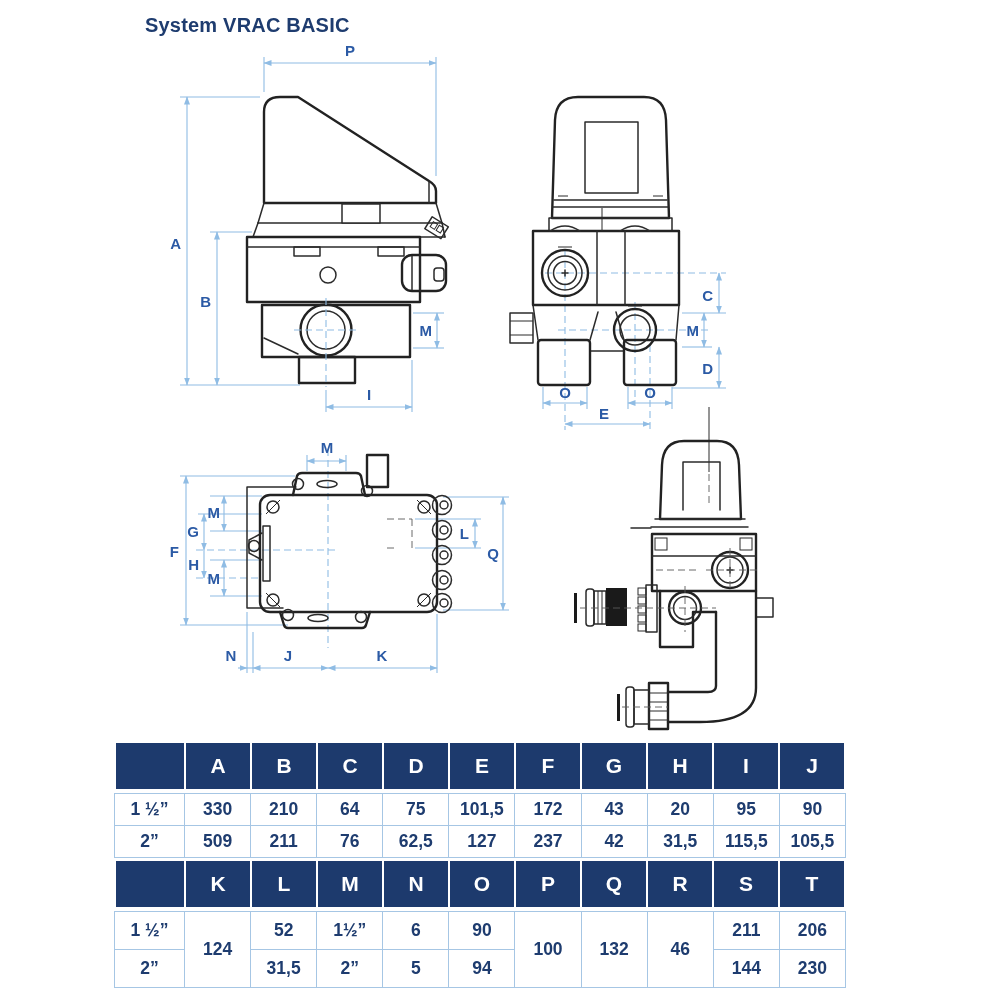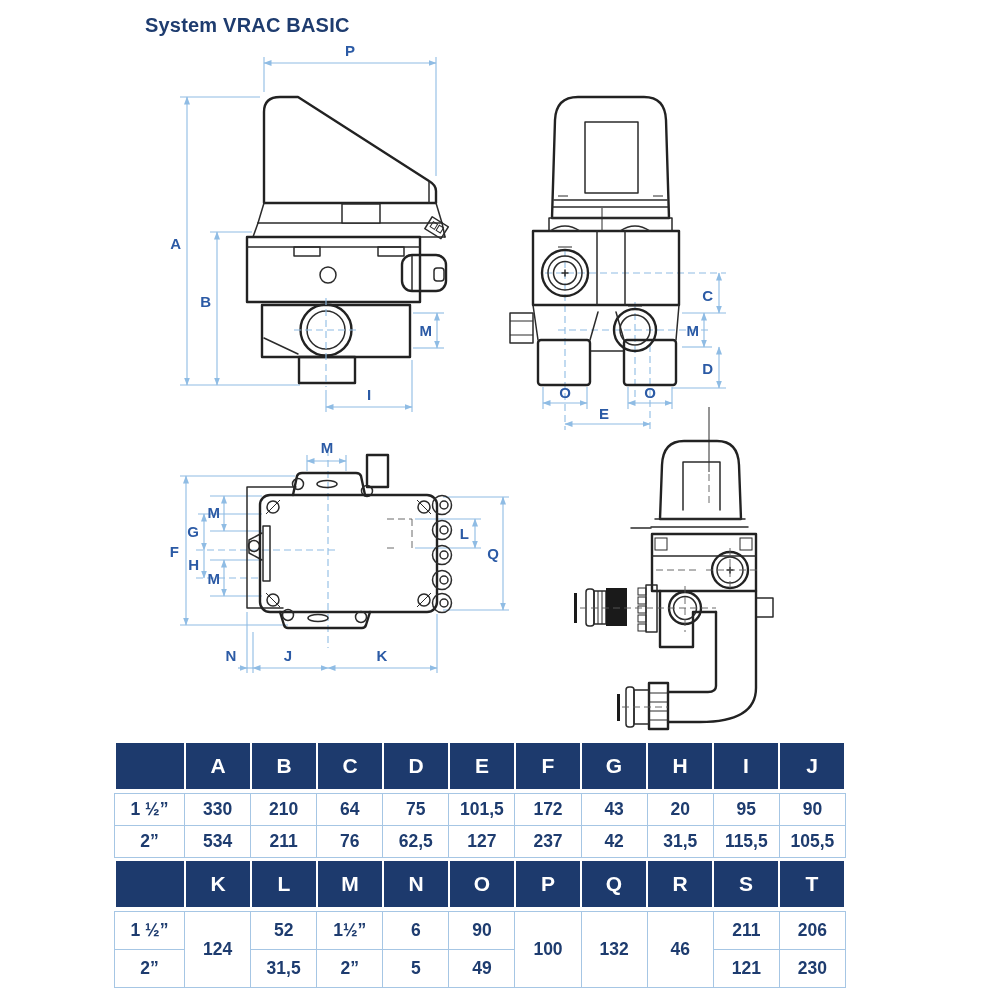--- a/index.html
+++ b/index.html
@@ -374,21 +374,21 @@
       <td>75</td>
       <td>101,5</td>
       <td>172</td>
       <td>43</td>
       <td>20</td>
       <td>95</td>
       <td>90</td>
     </tr>
     <tr>
       <td>2”</td>
-      <td>534</td>
+      <td>509</td>
       <td>211</td>
       <td>76</td>
       <td>62,5</td>
       <td>127</td>
       <td>237</td>
       <td>42</td>
       <td>31,5</td>
       <td>115,5</td>
       <td>105,5</td>
     </tr>
@@ -451,19 +451,19 @@
       <td rowspan="2">132</td>
       <td rowspan="2">46</td>
       <td>211</td>
       <td>206</td>
     </tr>
     <tr>
       <td>2”</td>
       <td>31,5</td>
       <td>2”</td>
       <td>5</td>
-      <td>49</td>
-      <td>121</td>
+      <td>94</td>
+      <td>144</td>
       <td>230</td>
     </tr>
   </tbody>
     </table>
 </div>
 
 </body></html>

